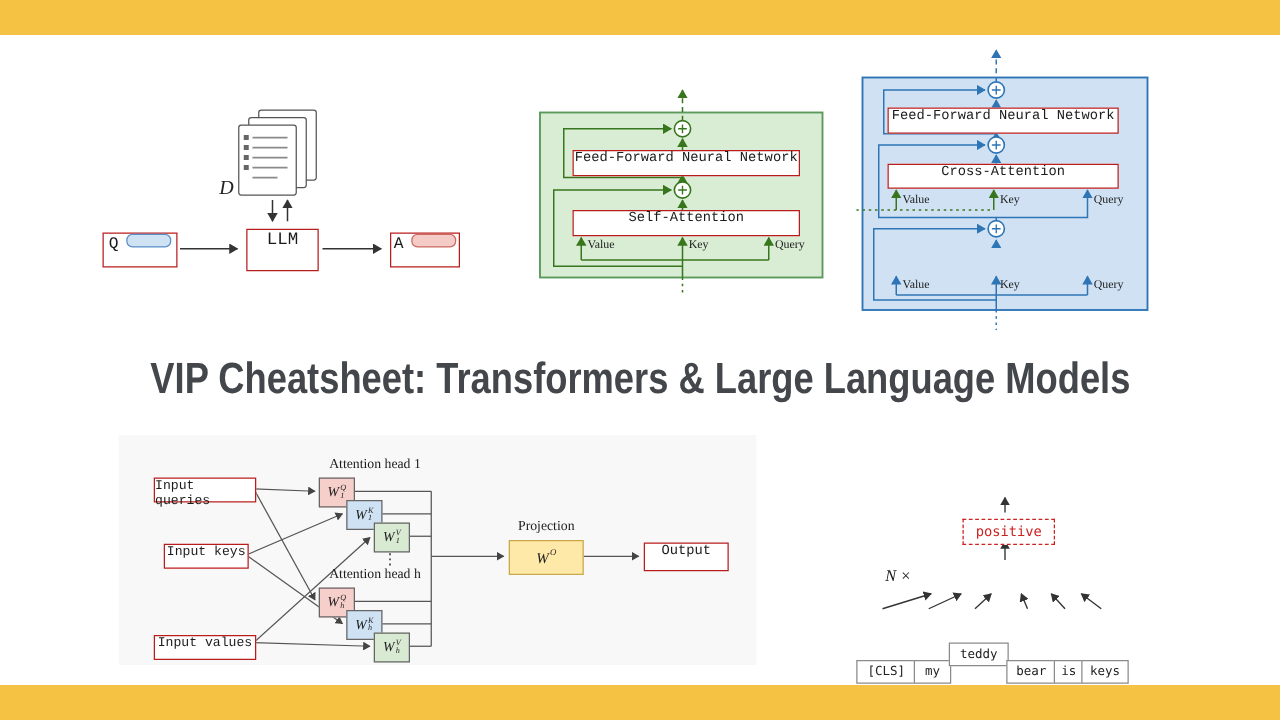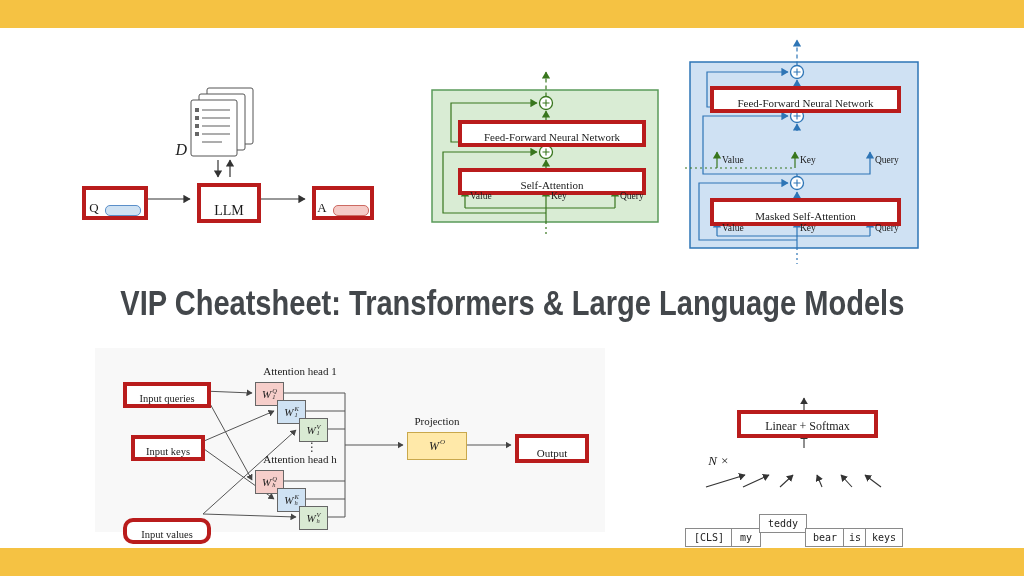--- a/index.html
+++ b/index.html
@@ -1,20 +1,20 @@
 <!DOCTYPE html>
 <html><head>
 <meta charset="utf-8">
 <style>
   html,body{margin:0;padding:0;}
   body{width:1024px;height:576px;position:relative;background:#ffffff;overflow:hidden;font-family:"Liberation Serif",serif;}
   .bar{position:absolute;left:0;width:1024px;height:28px;background:#F5C243;}
   .diagram{position:absolute;}
   .diagram svg{position:absolute;left:0;top:0;}
-  .bx{position:absolute;background:#fff;border:4px solid #b91c1c;display:flex;align-items:flex-end;justify-content:center;color:#1b1b1b;font-family:Liberation Serif, serif;}
+  .bx{position:absolute;background:#fff;border:1px solid #b91c1c;display:flex;align-items:flex-start;justify-content:center;color:#1b1b1b;font-family:Liberation Mono, monospace;}
   .lbl{position:absolute;color:#1b1b1b;font-family:"Liberation Serif",serif;display:flex;align-items:center;}
   .ctr{justify-content:center;}
   .vkq{font-size:9.5px;}
   .pill{display:inline-block;width:34px;height:9px;border-radius:5px;margin-left:6px;}
   .pill.q{background:#CFE2F3;border:1px solid #5B8FC9;}
   .pill.a{background:#F5CBC7;border:1px solid #CC6A62;}
   .title-wrap{position:absolute;left:0;top:283px;width:1024px;display:flex;justify-content:center;}
   .title-text{font-family:"Liberation Sans",sans-serif;font-weight:700;font-size:35px;color:#43474B;transform:scaleX(0.83);transform-origin:center;white-space:nowrap;}
   .wbox{position:absolute;border:1px solid #666;display:flex;align-items:center;justify-content:center;font-family:"Liberation Serif",serif;font-style:italic;font-size:11px;color:#222;}
   .supsub{display:inline-flex;flex-direction:column;line-height:6px;font-size:6.5px;margin-left:1px;}
@@ -158,22 +158,22 @@
       <path d="M108.5,88 H115.5 M112,84.5 V91.5" stroke="#2E75B6" stroke-width="1.1"></path>
     </g>
     <g>
       <circle cx="112" cy="155" r="6.5" fill="#fff" stroke="#2E75B6" stroke-width="1.3"></circle>
       <path d="M108.5,155 H115.5 M112,151.5 V158.5" stroke="#2E75B6" stroke-width="1.1"></path>
     </g>
   </svg>
   <div class="bx" style="left:25px;top:58px;width:183px;height:19px;font-size:11px;">
     <span>Feed-Forward Neural Network</span>
   </div>
-  <div class="bx" style="left:25px;top:170px;width:183px;height:20px;font-size:11px;">
-    <span>Masked Self-Attention</span>
+  <div class="bx" style="left:25px;top:103px;width:183px;height:18px;font-size:11px;">
+    <span>Cross-Attention</span>
   </div>
   <div class="lbl vkq" style="left:37px;top:126px;height:12px;">Value</div>
   <div class="lbl vkq" style="left:115px;top:126px;height:12px;">Key</div>
   <div class="lbl vkq" style="left:190px;top:126px;height:12px;">Query</div>
   <div class="lbl vkq" style="left:37px;top:194px;height:12px;">Value</div>
   <div class="lbl vkq" style="left:115px;top:194px;height:12px;">Key</div>
   <div class="lbl vkq" style="left:190px;top:194px;height:12px;">Query</div>
 </div>
 
 <div class="title-wrap">
@@ -204,21 +204,21 @@
       <line x1="250" y1="97" x2="308" y2="97" marker-end="url(#mh-k)"></line>
       <line x1="370" y1="97" x2="416" y2="97" marker-end="url(#mh-k)"></line>
     </g>
   </svg>
   <div class="bx" style="left:28px;top:34px;width:80px;height:18px;font-size:10.5px;">
     <span>Input queries</span>
   </div>
   <div class="bx" style="left:36px;top:87px;width:66px;height:18px;font-size:10.5px;">
     <span>Input keys</span>
   </div>
-  <div class="bx" style="left:28px;top:170px;width:80px;height:18px;font-size:10.5px;border-radius:10px;">
+  <div class="bx" style="left:28px;top:160px;width:80px;height:18px;font-size:10.5px;">
     <span>Input values</span>
   </div>
   <div class="lbl ctr" style="left:150px;top:16px;width:110px;height:13px;font-size:11px;">Attention head 1</div>
   <div class="wbox" style="left:160px;top:34px;width:27px;height:22px;background:#F6CECA;">
     <span>W</span>
     <span class="supsub">
         <span>Q</span>
         <span>1</span>
       </span>
   </div>
@@ -283,23 +283,20 @@
       <line x1="78" y1="117" x2="104" y2="105" marker-end="url(#cl-k)"></line>
       <line x1="115" y1="117" x2="128" y2="105" marker-end="url(#cl-k)"></line>
       <line x1="157" y1="117" x2="152" y2="105" marker-end="url(#cl-k)"></line>
       <line x1="187" y1="117" x2="176" y2="105" marker-end="url(#cl-k)"></line>
       <line x1="216" y1="117" x2="200" y2="105" marker-end="url(#cl-k)"></line>
     </g>
   </svg>
   <div class="tok" style="left:105px;top:6px;width:68px;height:19px;border:1px dashed #CC2222;color:#CC2222;font-size:11px;">
     <span>positive</span>
   </div>
-  <div class="bx" style="left:72px;top:40px;width:133px;height:20px;font-size:12px;">
-    <span>Linear + Softmax</span>
-  </div>
   <div class="lbl" style="left:30px;top:82px;width:34px;height:18px;font-size:13px;font-style:italic;justify-content:flex-end;">N ×</div>
   <div class="tok" style="left:20px;top:119px;width:42px;">
       <span>[CLS]</span>
     </div>
   <div class="tok" style="left:66px;top:119px;width:24px;">
       <span>my</span>
     </div>
   <div class="tok" style="left:94px;top:105px;width:42px;text-align:right;">
       <span>teddy</span>
     </div>

